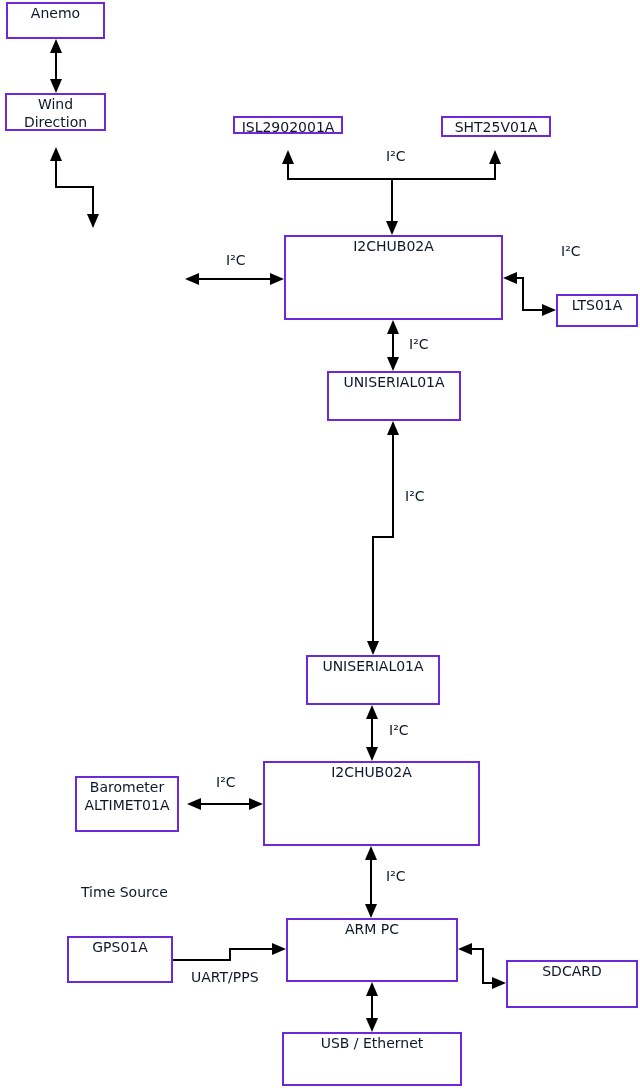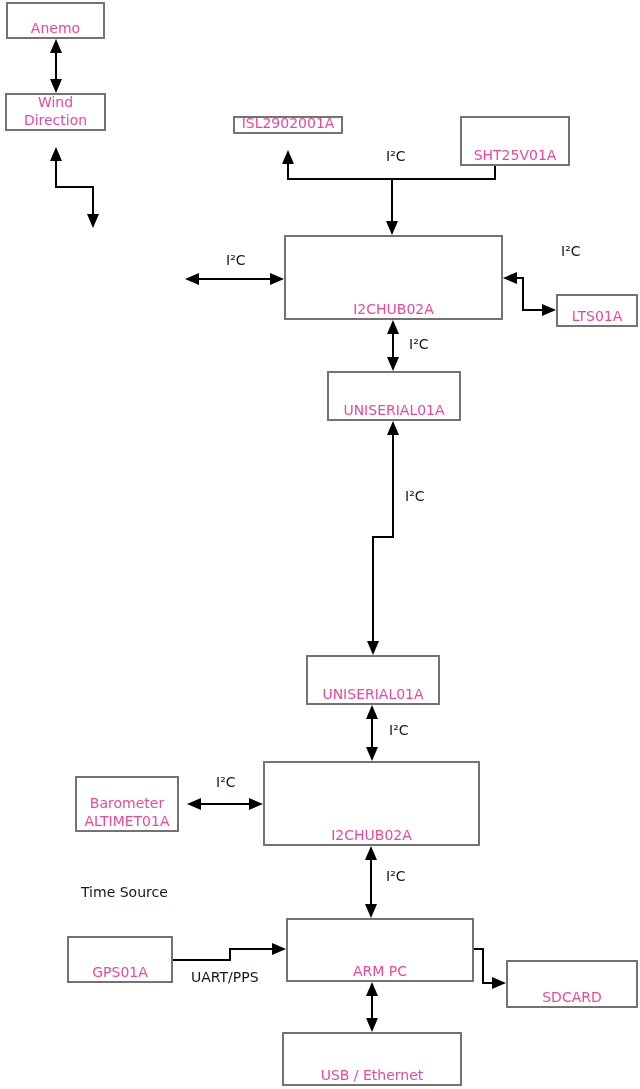--- a/index.html
+++ b/index.html
@@ -26,29 +26,29 @@
     stroke-width: 2;
     fill: none;
   }
   #wires polygon {
     fill: #000000;
     stroke: none;
   }
   .node {
     position: absolute;
     box-sizing: border-box;
-    border: 2px solid #737373;
+    border: 2px solid #6d28d9;
     background: #ffffff;
     display: flex;
-    align-items: flex-end;
+    align-items: flex-start;
     justify-content: center;
     text-align: center;
     font-size: 14px;
     line-height: 1.3;
-    color: #ec4899;
+    color: #0f172a;
     white-space: pre-line;
     z-index: 2;
   }
   .edge-label {
     position: absolute;
     font-size: 14px;
     line-height: 1.2;
     color: #0f172a;
     white-space: nowrap;
     z-index: 3;
@@ -135,21 +135,21 @@
   <div class="node" style="left:5px; top:93px; width:101px; height:38px;">
     <span>Wind
 Direction</span>
   </div>
 
 
   <div class="node" style="left:233px; top:116px; width:110px; height:18px;">
     <span>ISL2902001A</span>
   </div>
 
-  <div class="node" style="left:441px; top:116px; width:110px; height:50px;margin-left:19px;">
+  <div class="node" style="left:441px; top:116px; width:110px; height:21px;">
     <span>SHT25V01A</span>
   </div>
 
   <div class="node" style="left:284px; top:235px; width:219px; height:85px;">
     <span>I2CHUB02A</span>
   </div>
 
   <div class="node" style="left:556px; top:294px; width:82px; height:33px;">
     <span>LTS01A</span>
   </div>
@@ -168,21 +168,21 @@
   </div>
 
   <div class="node" style="left:263px; top:761px; width:217px; height:85px;">
     <span>I2CHUB02A</span>
   </div>
 
   <div class="node" style="left:67px; top:936px; width:106px; height:47px;">
     <span>GPS01A</span>
   </div>
 
-  <div class="node" style="left:286px; top:918px; width:188px; height:64px;">
+  <div class="node" style="left:286px; top:918px; width:172px; height:64px;">
     <span>ARM PC</span>
   </div>
 
   <div class="node" style="left:506px; top:960px; width:132px; height:48px;">
     <span>SDCARD</span>
   </div>
 
   <div class="node" style="left:282px; top:1032px; width:180px; height:54px;">
     <span>USB / Ethernet</span>
   </div>

